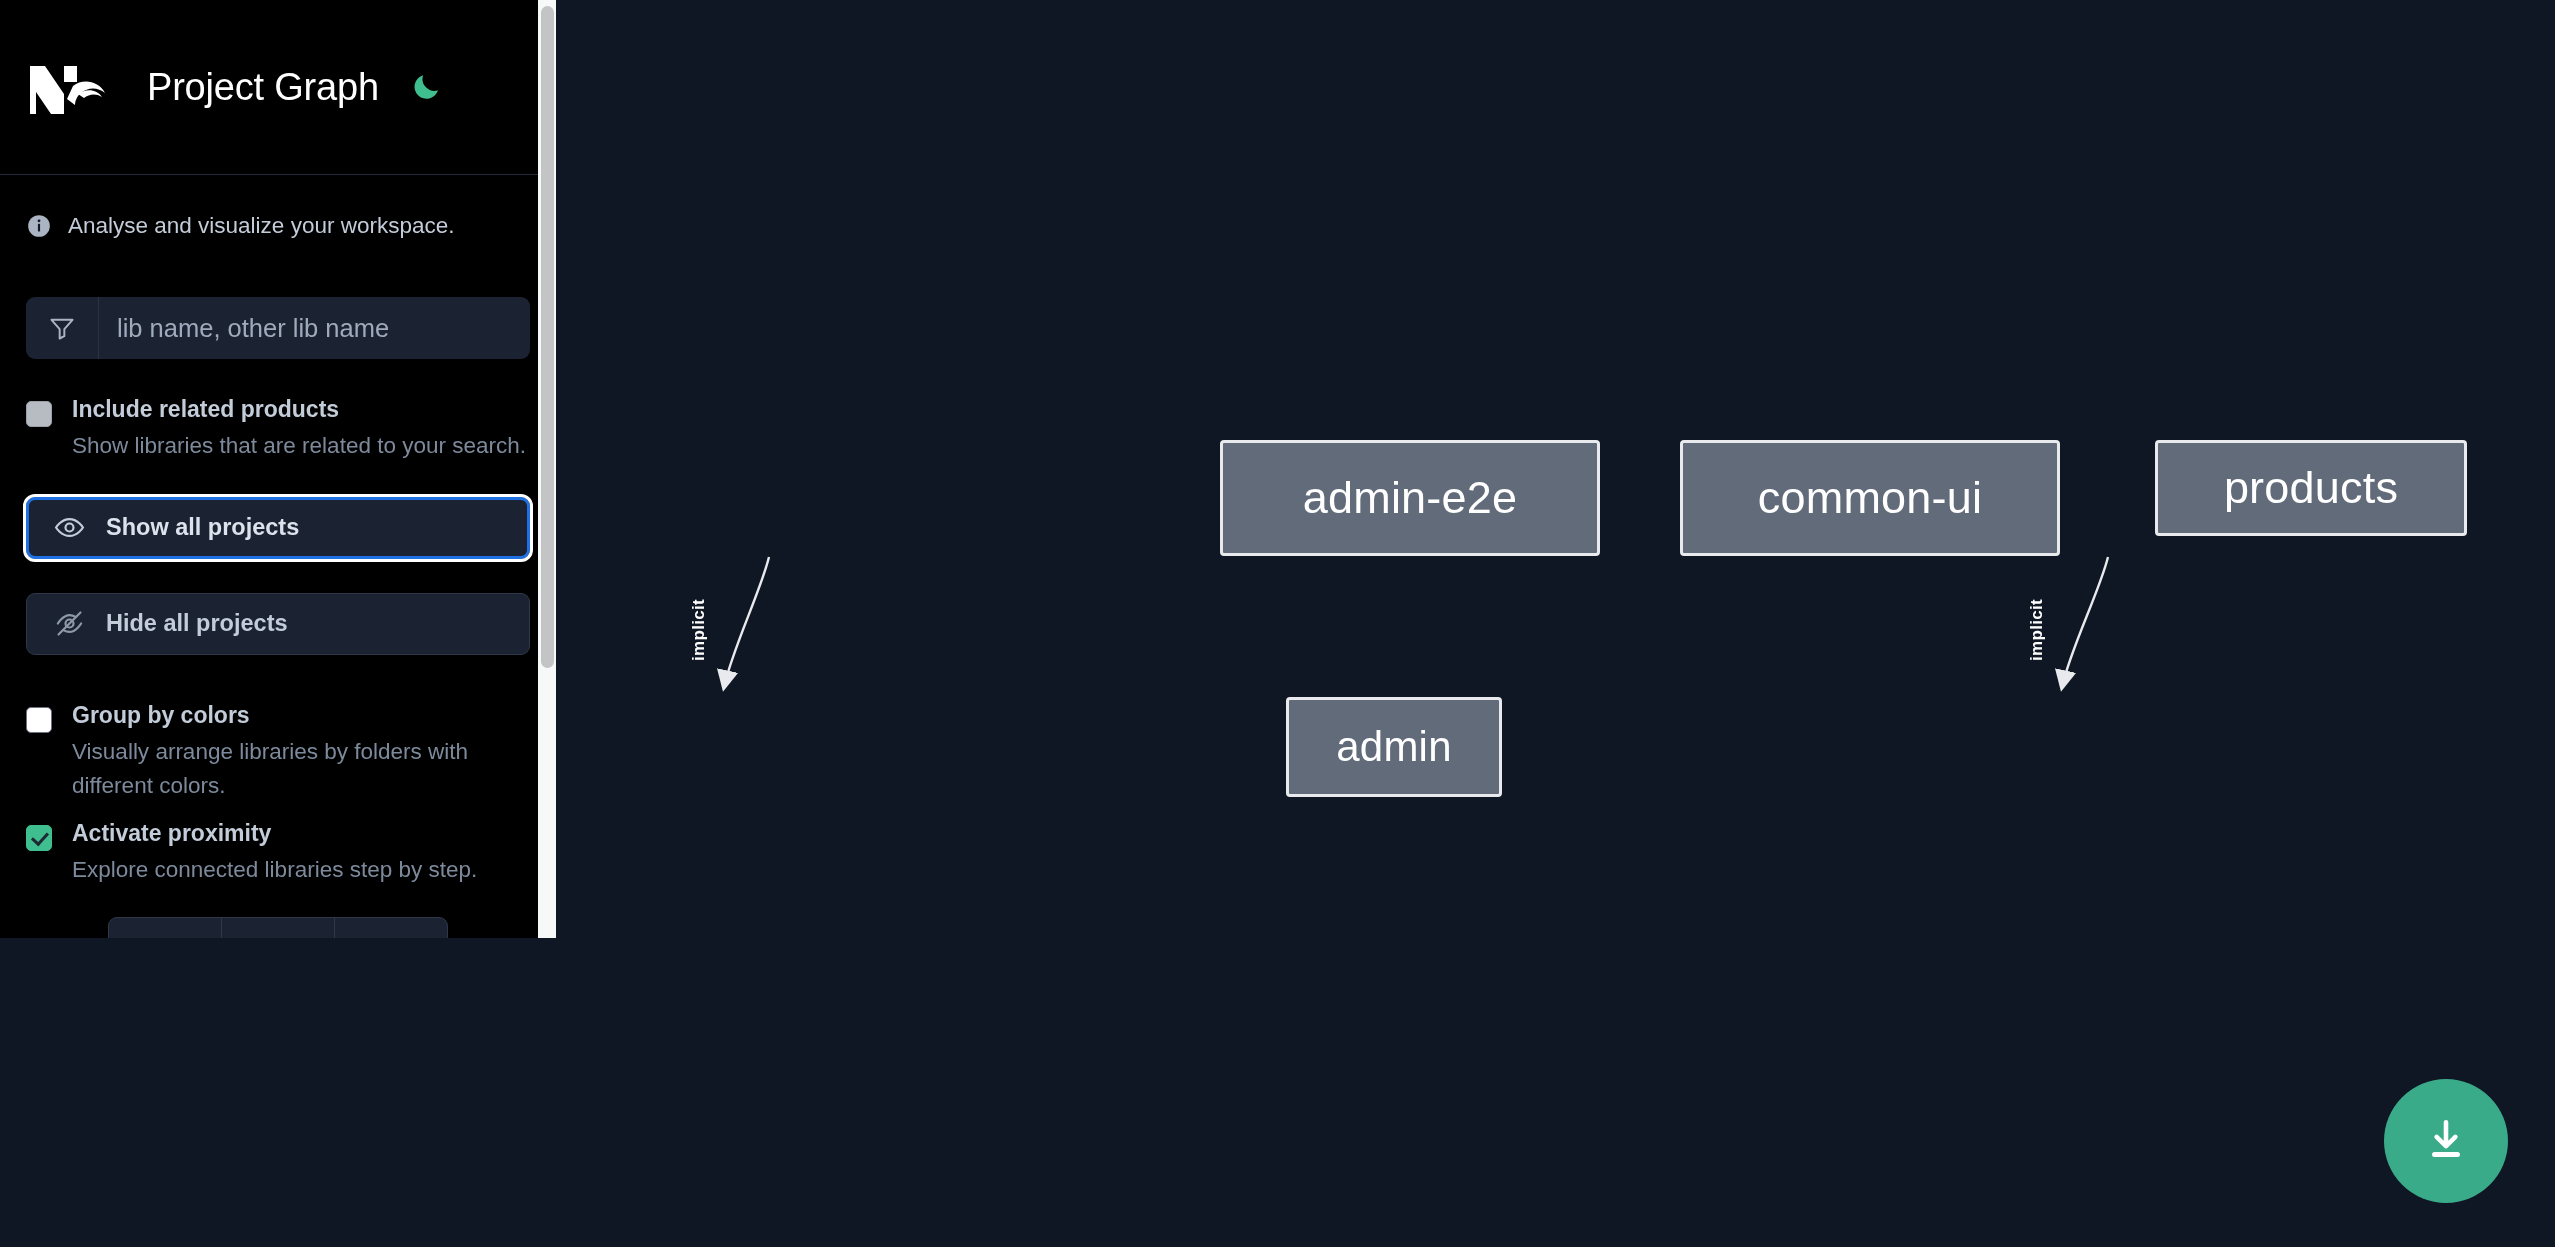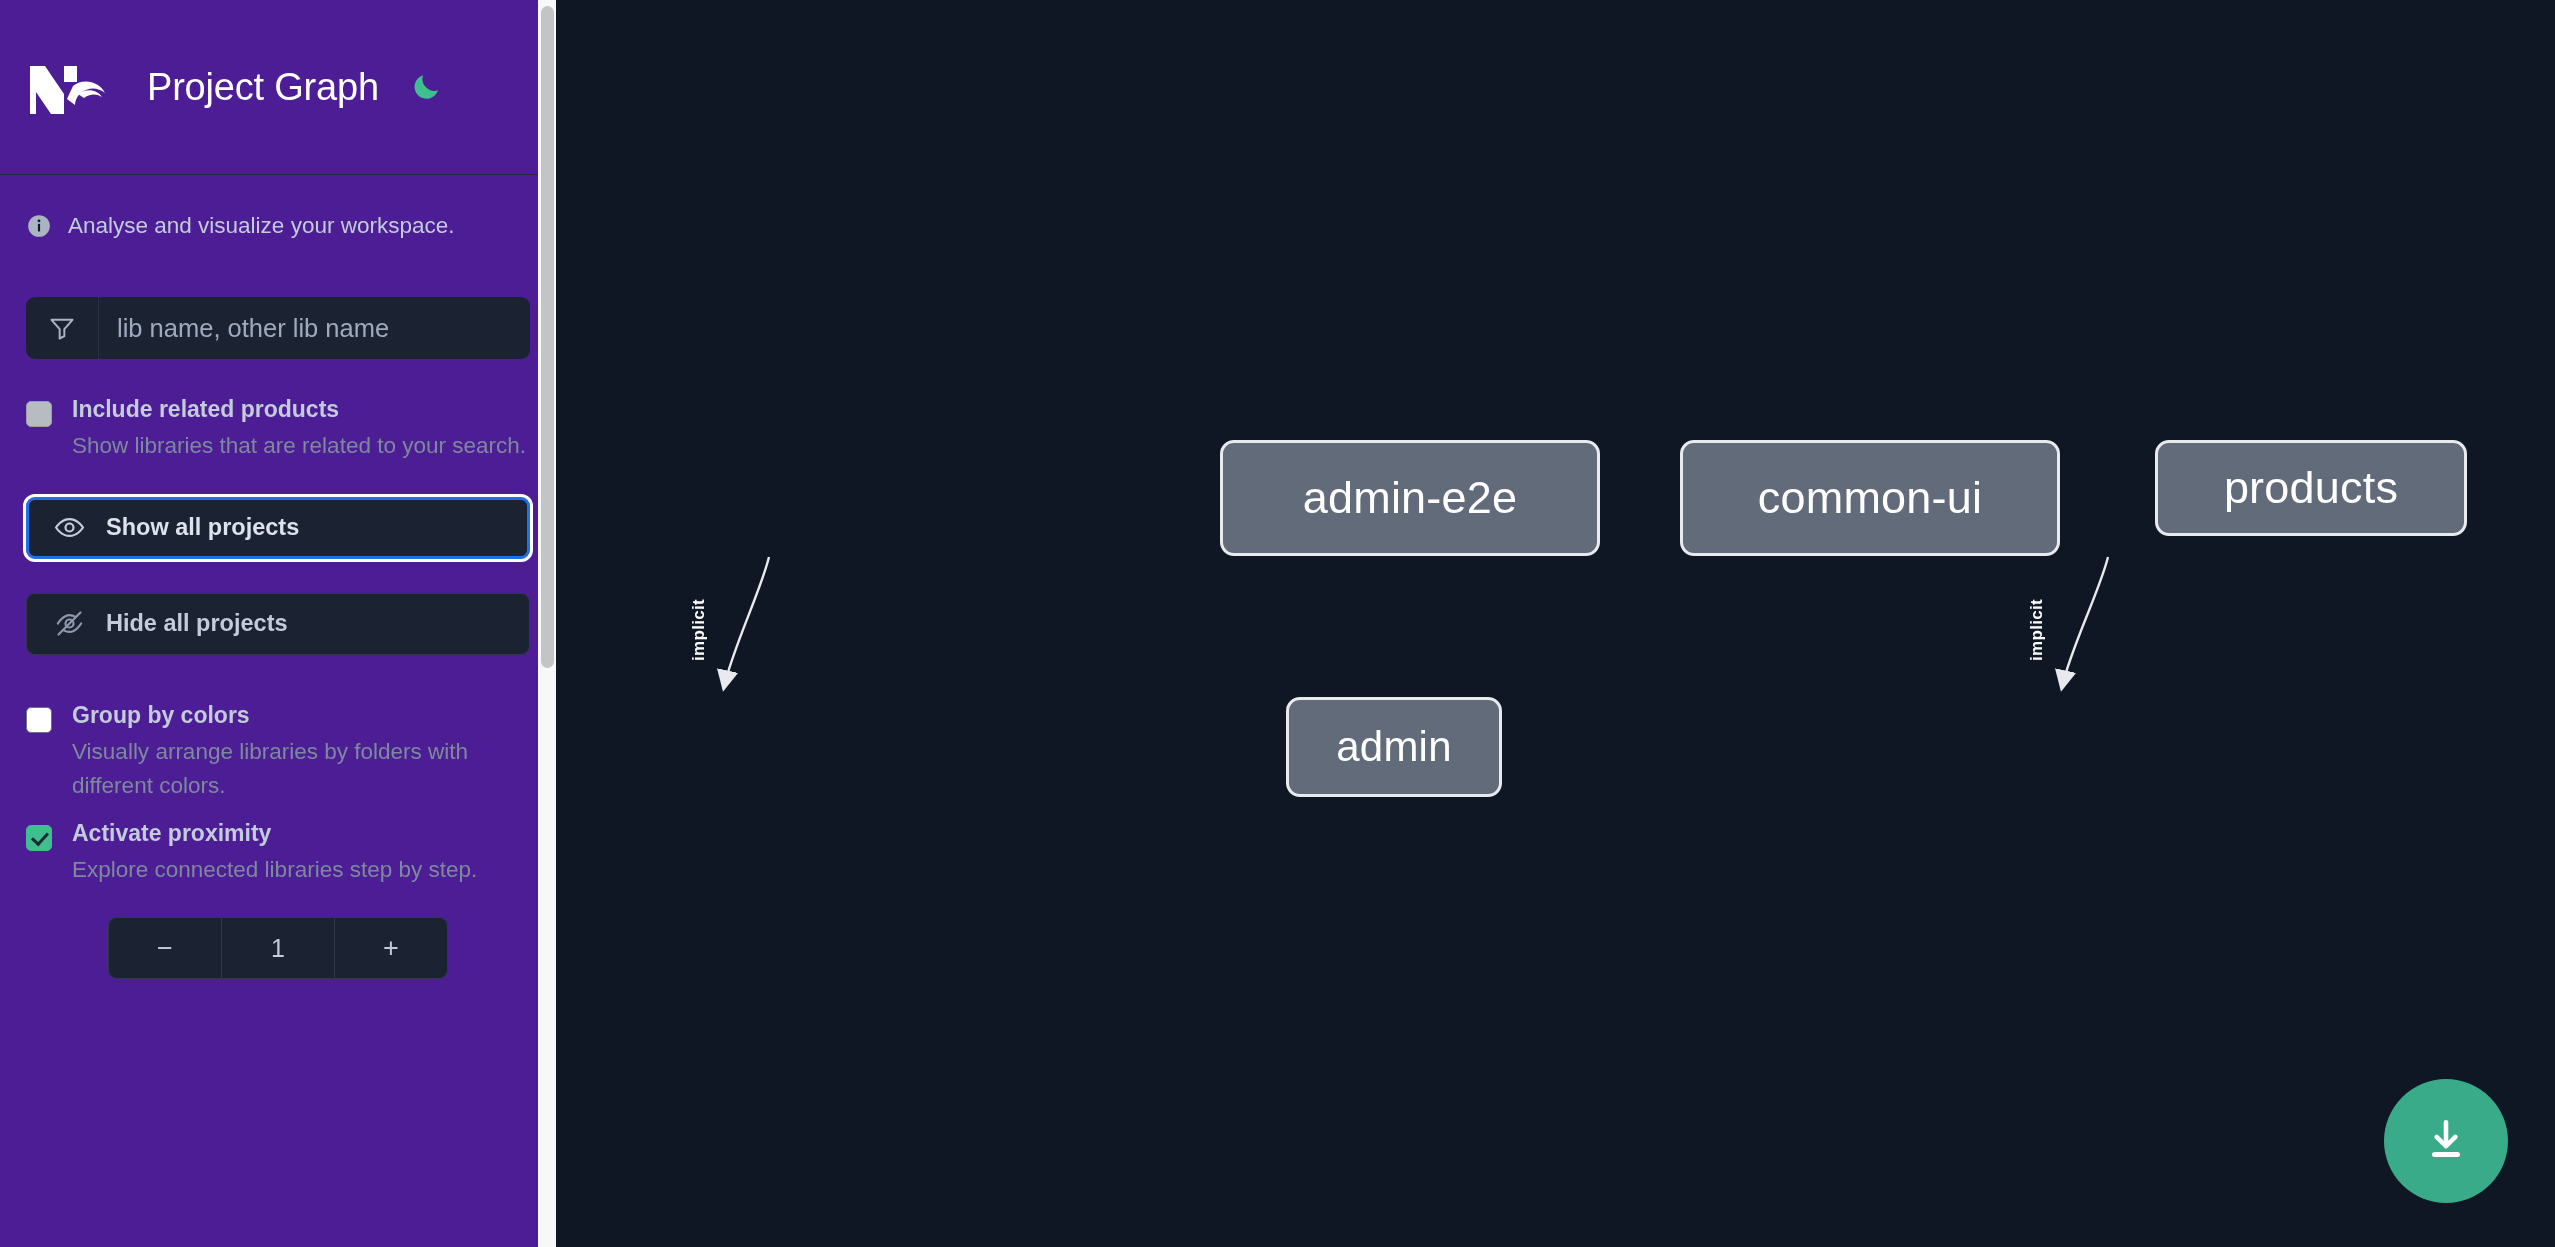--- a/index.html
+++ b/index.html
@@ -7,22 +7,22 @@
     width: 2555px; height: 1247px;
     background: #0f1624;
     font-family: "Liberation Sans", sans-serif;
     overflow: hidden;
   }
   .app { position: relative; width: 2555px; height: 1247px; display: flex; }
 
   
   .sidebar {
     position: relative;
-    width: 556px; height: 1247px;
-    background: #4c1d95;
+    width: 556px; height: 938px;
+    background: #000000;
     flex: 0 0 556px;
     overflow: hidden;
   }
   .sidebar-header {
     height: 175px;
     display: flex;
     align-items: center;
     padding-left: 26px;
     border-bottom: 1px solid #222b3c;
   }
@@ -191,21 +191,21 @@
     position: relative;
     flex: 1;
     height: 1247px;
     background: #0f1624;
     overflow: hidden;
   }
   .node {
     position: absolute;
     background: #626b7a;
     border: 3px solid #e8eaed;
-    border-radius: 14px;
+    border-radius: 4px;
     display: flex;
     align-items: center;
     justify-content: center;
     color: #ffffff;
     font-size: 45px;
     font-weight: 400;
     letter-spacing: 0.2px;
     cursor: pointer;
     white-space: nowrap;
   }

